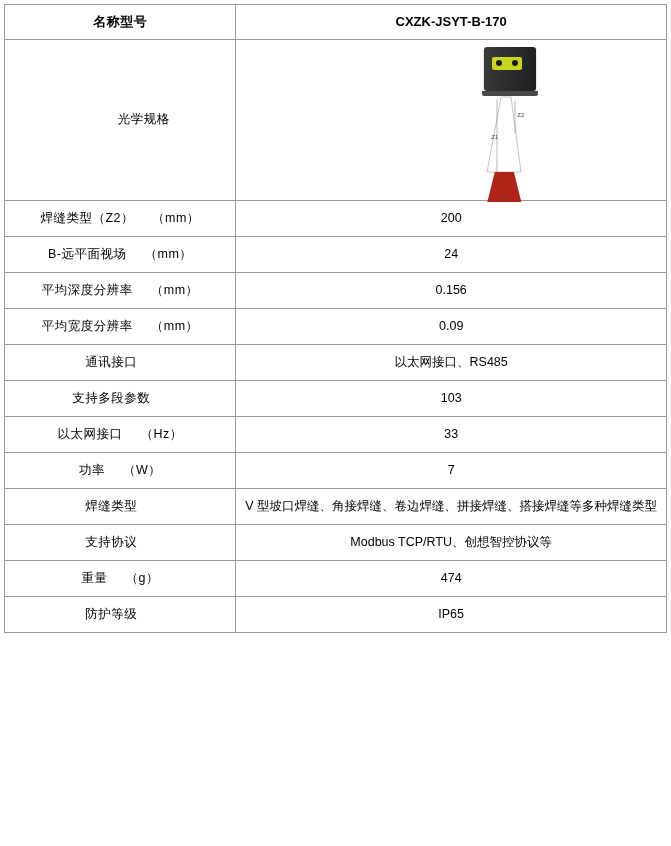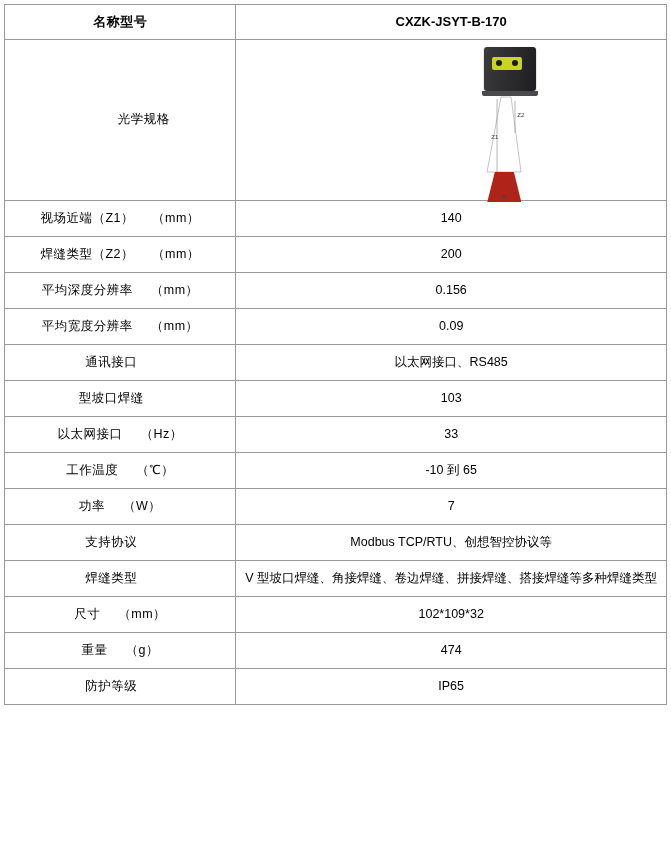--- a/index.html
+++ b/index.html
@@ -150,68 +150,60 @@
           <div class="trap-shape"></div>
 
           <span class="fig-label" style="left:208px;top:92px;">Z1</span>
           <span class="fig-label" style="left:234px;top:70px;">Z2</span>
           <span class="fig-label" style="left:219px;top:152px;">B</span>
         </div>
       </td>
     </tr>
 
     <tr class="row-normal">
-      <td class="label-cell"><span>视场近端（Z1）</span><span class="gap"></span><span>（mm）</span></td>
-      <td>140</td>
-    </tr>
-    <tr class="row-normal">
       <td class="label-cell"><span>焊缝类型（Z2）</span><span class="gap"></span><span>（mm）</span></td>
       <td>200</td>
     </tr>
     <tr class="row-normal">
+      <td class="label-cell"><span>B-远平面视场</span><span class="gap"></span><span>（mm）</span></td>
+      <td>24</td>
+    </tr>
+    <tr class="row-normal">
       <td class="label-cell"><span>平均深度分辨率</span><span class="gap"></span><span>（mm）</span></td>
       <td>0.156</td>
     </tr>
     <tr class="row-normal">
       <td class="label-cell"><span>平均宽度分辨率</span><span class="gap"></span><span>（mm）</span></td>
       <td>0.09</td>
     </tr>
     <tr class="row-normal">
       <td class="label-cell"><span>通讯接口</span><span class="gap"></span><span></span></td>
       <td>以太网接口、RS485</td>
     </tr>
     <tr class="row-normal">
-      <td class="label-cell"><span>型坡口焊缝</span><span class="gap"></span><span></span></td>
+      <td class="label-cell"><span>支持多段参数</span><span class="gap"></span><span></span></td>
       <td>103</td>
     </tr>
     <tr class="row-normal">
       <td class="label-cell"><span>以太网接口</span><span class="gap"></span><span>（Hz）</span></td>
       <td>33</td>
     </tr>
     <tr class="row-normal">
-      <td class="label-cell"><span>工作温度</span><span class="gap"></span><span>（℃）</span></td>
-      <td>-10 到 65</td>
-    </tr>
-    <tr class="row-normal">
       <td class="label-cell"><span>功率</span><span class="gap"></span><span>（W）</span></td>
       <td>7</td>
     </tr>
     <tr class="row-normal">
+      <td class="label-cell"><span>焊缝类型</span><span class="gap"></span><span></span></td>
+      <td>V 型坡口焊缝、角接焊缝、卷边焊缝、拼接焊缝、搭接焊缝等多种焊缝类型</td>
+    </tr>
+    <tr class="row-normal">
       <td class="label-cell"><span>支持协议</span><span class="gap"></span><span></span></td>
       <td>Modbus TCP/RTU、创想智控协议等</td>
     </tr>
     <tr class="row-normal">
-      <td class="label-cell"><span>焊缝类型</span><span class="gap"></span><span></span></td>
-      <td>V 型坡口焊缝、角接焊缝、卷边焊缝、拼接焊缝、搭接焊缝等多种焊缝类型</td>
-    </tr>
-    <tr class="row-normal">
-      <td class="label-cell"><span>尺寸</span><span class="gap"></span><span>（mm）</span></td>
-      <td>102*109*32</td>
-    </tr>
-    <tr class="row-normal">
       <td class="label-cell"><span>重量</span><span class="gap"></span><span>（g）</span></td>
       <td>474</td>
     </tr>
     <tr class="row-normal">
       <td class="label-cell"><span>防护等级</span><span class="gap"></span><span></span></td>
       <td>IP65</td>
     </tr>
   </tbody>
 </table>
 

